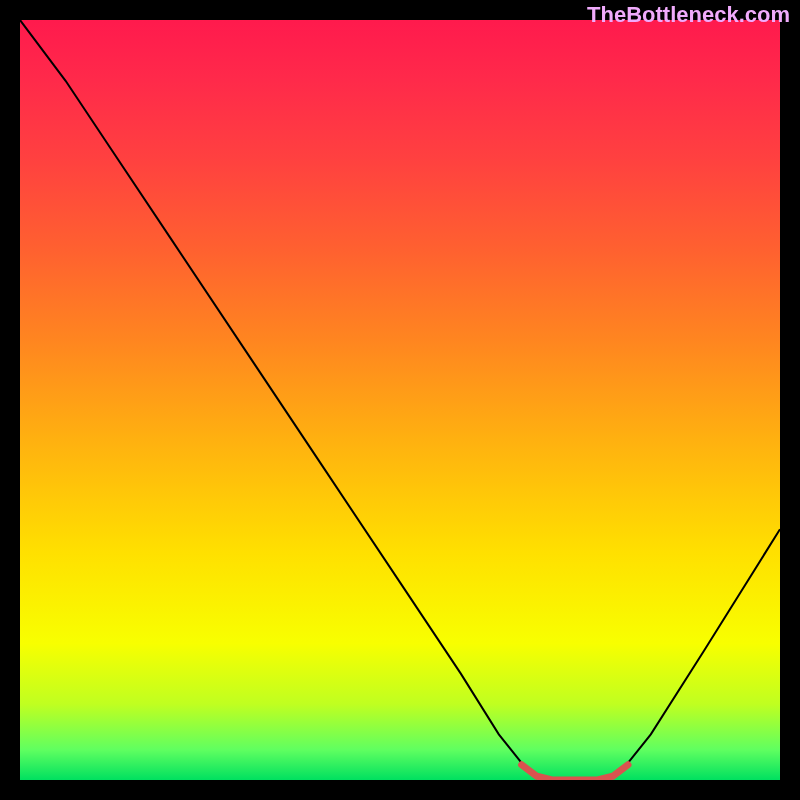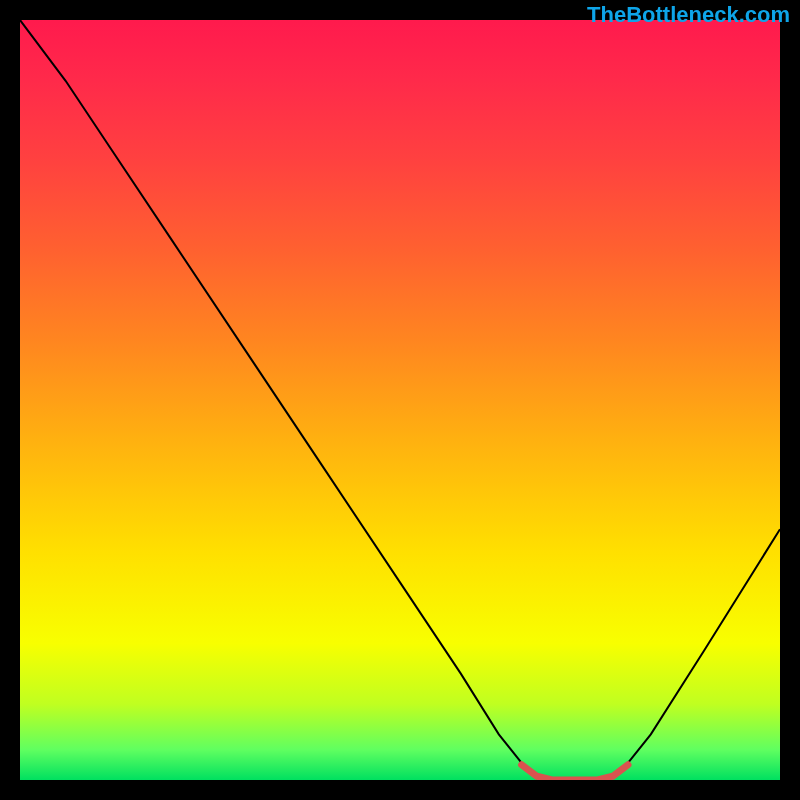--- a/index.html
+++ b/index.html
@@ -1,17 +1,17 @@
 <!DOCTYPE html>
 <html><head>
 <meta charset="utf-8">
 <style>
   * { margin: 0; padding: 0; box-sizing: border-box; }
   body { width: 800px; height: 800px; background: #000; position: relative; overflow: hidden; }
-  .watermark { position: absolute; top: 2px; right: 10px; color: #0ea5e9; font-family: Arial, sans-serif; font-size: 22px; font-weight: bold; z-index: 10; }
+  .watermark { position: absolute; top: 2px; right: 10px; color: #f0abfc; font-family: Arial, sans-serif; font-size: 22px; font-weight: bold; z-index: 10; }
   .plot-area { position: absolute; left: 20px; top: 20px; width: 760px; height: 760px; }
   .gradient-bg { position: absolute; inset: 0; background: linear-gradient(to bottom,
       #ff1a4d 0%,
       #ff2a4a 8%,
       #ff4040 18%,
       #ff6030 30%,
       #ff8520 42%,
       #ffb010 55%,
       #ffe000 70%,
       #f8ff00 82%,

